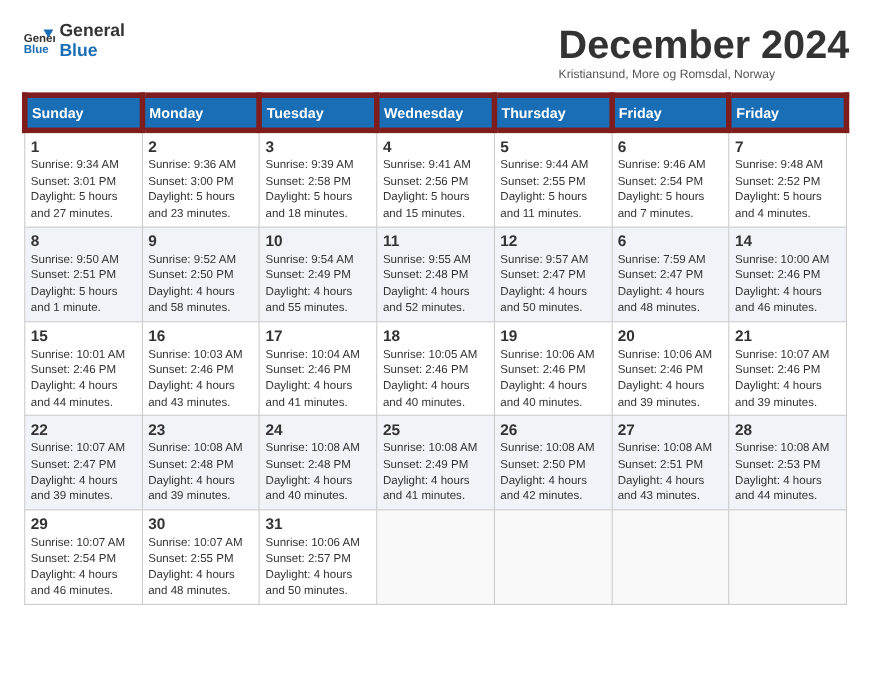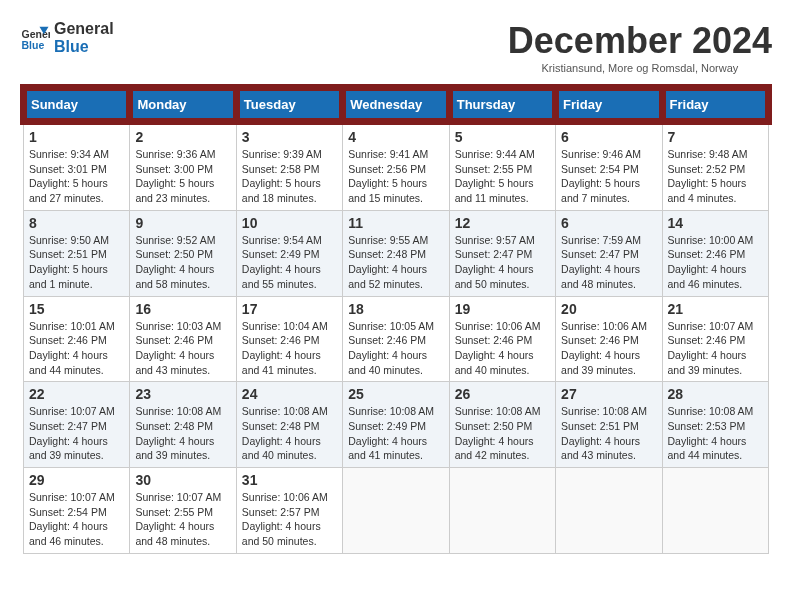--- a/index.html
+++ b/index.html
@@ -19,21 +19,21 @@
     .logo {
       display: flex;
       align-items: center;
       gap: 4px;
     }
     .logo-icon {
       width: 30px;
       height: 30px;
     }
     .title-section {
-      text-align: center;
+      text-align: left;
     }
     .month-title {
       font-size: 36px;
       font-weight: bold;
       color: #333;
     }
     .location-title {
       font-size: 11px;
       color: #555;
     }
@@ -42,21 +42,21 @@
       border-collapse: collapse;
       font-size: 11px;
     }
     .calendar th {
       background-color: #1a6eb5;
       color: white;
       padding: 6px 4px;
       text-align: left;
       font-size: 13px;
       font-weight: bold;
-      border: 7px solid #7f1d1d;
+      border: 5px solid #7f1d1d;
     }
     .calendar td {
       border: 1px solid #ccc;
       padding: 4px 5px;
       vertical-align: top;
       width: calc(100% / 7);
       height: 80px;
       background: #fff;
     }
     .calendar tr:nth-child(even) td {

